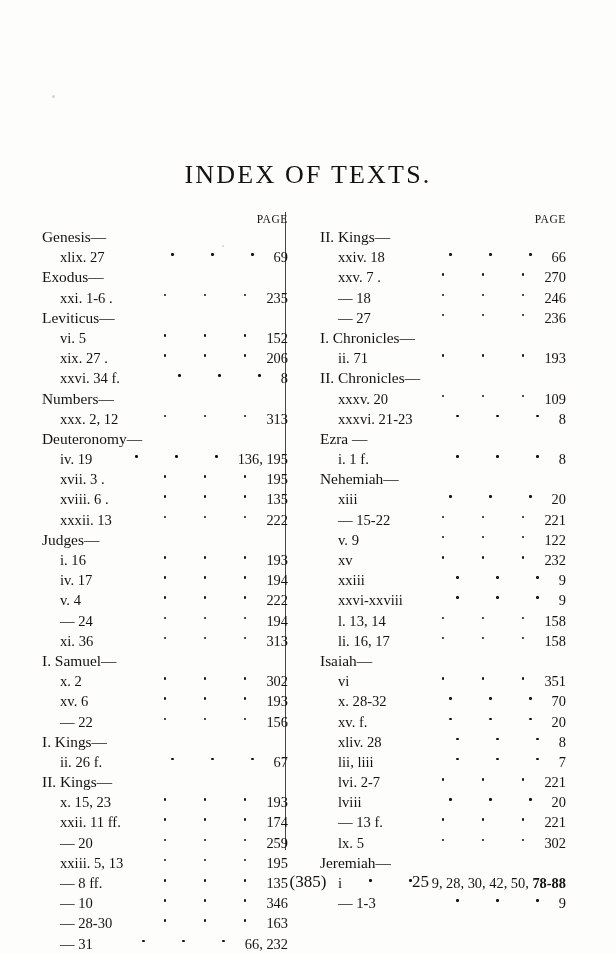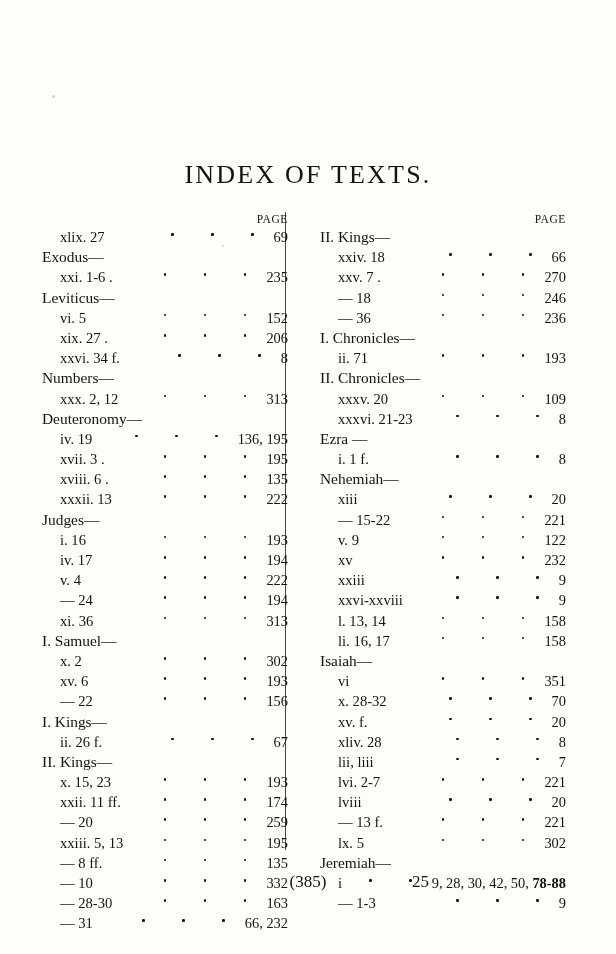--- a/index.html
+++ b/index.html
@@ -126,20 +126,23 @@
   <div class="speck" style="left:222px; top:245px; width:2px; height:2px;"></div>
 
   <div class="title">INDEX OF TEXTS.</div>
 
   <div class="divider"></div>
 
   <div class="columns">
     <div class="col left">
       <div class="pagehdr">PAGE</div>
       <div id="left-rows">
+          <div class="row bookrow">
+            <span class="label">Genesis—</span>
+          </div>
           <div class="row">
             <span class="label indent1">xlix. 27</span>
             <span class="dots">
               <span style="right: 14px;"></span>
               <span style="right: 54px;"></span>
               <span style="right: 94px;"></span>
             </span>
             <span class="num">69</span>
           </div>
           <div class="row bookrow">
@@ -373,21 +376,21 @@
             </span>
             <span class="num">135</span>
           </div>
           <div class="row">
             <span class="label indent1">— 10</span>
             <span class="dots">
               <span style="right: 14px;"></span>
               <span style="right: 54px;"></span>
               <span style="right: 94px;"></span>
             </span>
-            <span class="num">332</span>
+            <span class="num">346</span>
           </div>
           <div class="row">
             <span class="label indent1">— 28-30</span>
             <span class="dots">
               <span style="right: 14px;"></span>
               <span style="right: 54px;"></span>
               <span style="right: 94px;"></span>
             </span>
             <span class="num">163</span>
           </div>
@@ -429,21 +432,21 @@
           <div class="row">
             <span class="label indent1">— 18</span>
             <span class="dots">
               <span style="right: 14px;"></span>
               <span style="right: 54px;"></span>
               <span style="right: 94px;"></span>
             </span>
             <span class="num">246</span>
           </div>
           <div class="row">
-            <span class="label indent1">— 36</span>
+            <span class="label indent1">— 27</span>
             <span class="dots">
               <span style="right: 14px;"></span>
               <span style="right: 54px;"></span>
               <span style="right: 94px;"></span>
             </span>
             <span class="num">236</span>
           </div>
           <div class="row bookrow">
             <span class="label">I. Chronicles—</span>
           </div>

